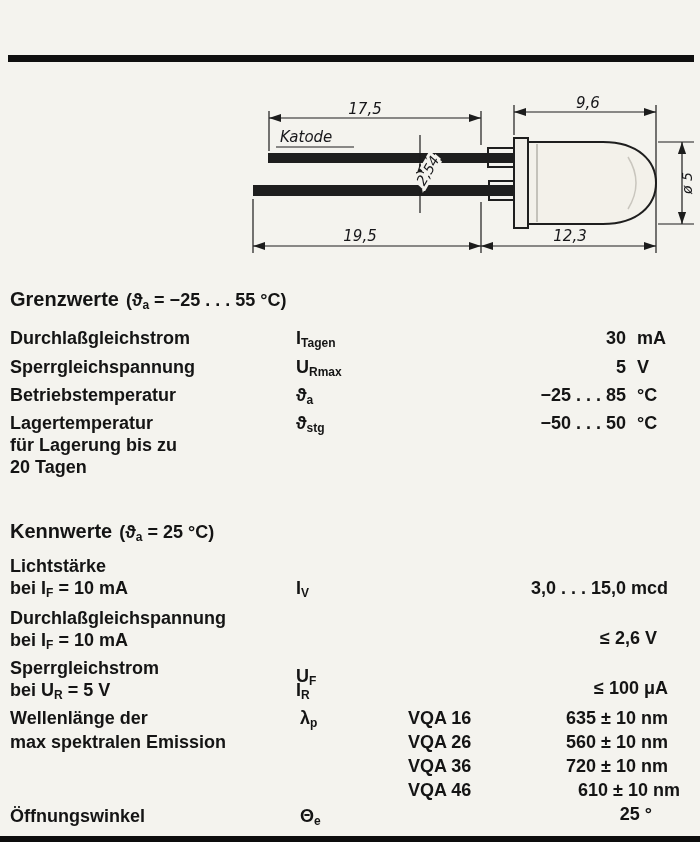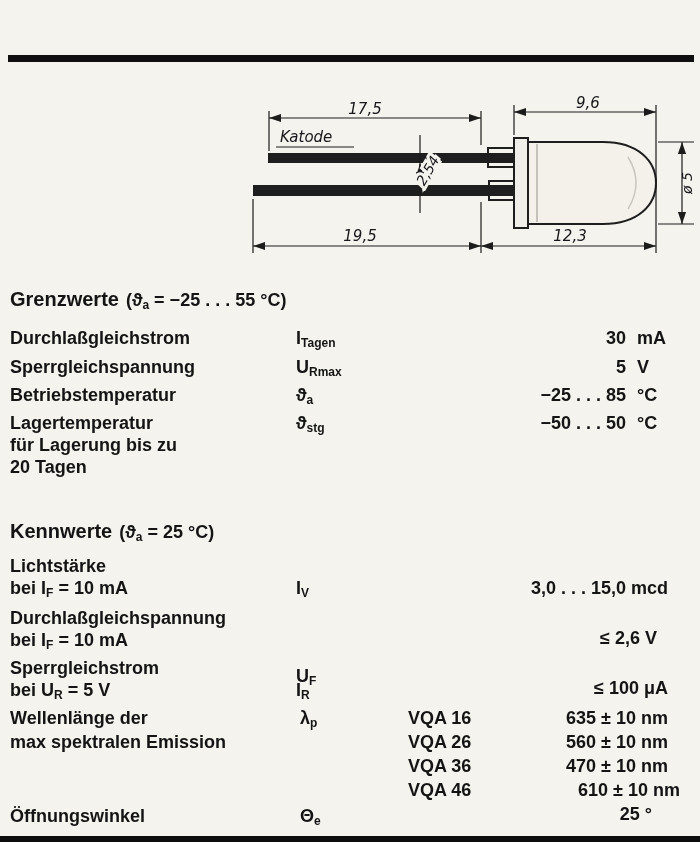--- a/index.html
+++ b/index.html
@@ -151,21 +151,21 @@
     <div>
       <span class="t" style="top:708px;left:10px">Wellenlänge der</span>
       <span class="t" style="top:732px;left:10px">max spektralen Emission</span>
       <span class="t" style="top:708px;left:300px"><span>λ</span><sub class="sb">p</sub></span>
 
       <span class="t" style="top:708px;left:408px">VQA 16</span>
       <span class="t" style="top:708px;right:32px">635 ± 10 nm</span>
       <span class="t" style="top:732px;left:408px">VQA 26</span>
       <span class="t" style="top:732px;right:32px">560 ± 10 nm</span>
       <span class="t" style="top:756px;left:408px">VQA 36</span>
-      <span class="t" style="top:756px;right:32px">470 ± 10 nm</span>
+      <span class="t" style="top:756px;right:32px">720 ± 10 nm</span>
       <span class="t" style="top:780px;left:408px">VQA 46</span>
       <span class="t" style="top:780px;right:20px">610 ± 10 nm</span>
     </div>
 
     <div>
       <span class="t" style="top:806px;left:10px">Öffnungswinkel</span>
       <span class="t" style="top:806px;left:300px"><span>Θ</span><sub class="sb">e</sub></span>
       <span class="t" style="top:804px;right:48px">25 °</span>
     </div>
   </section>

